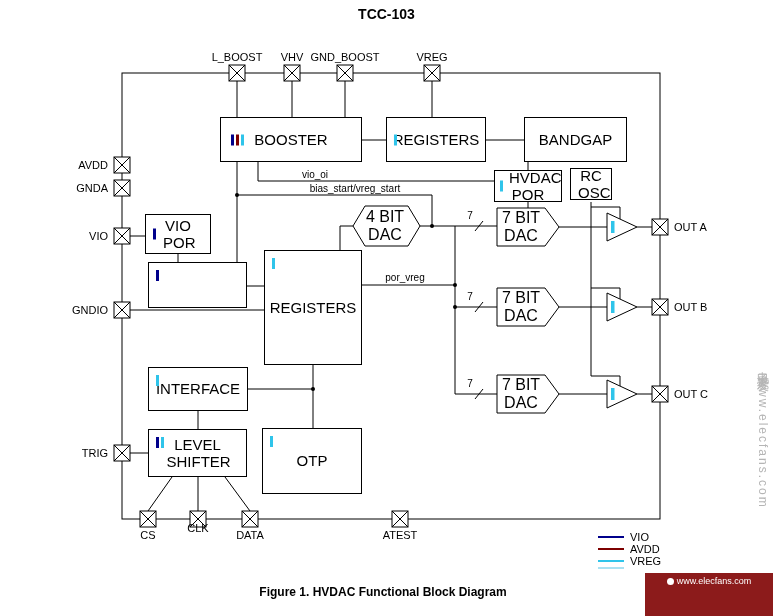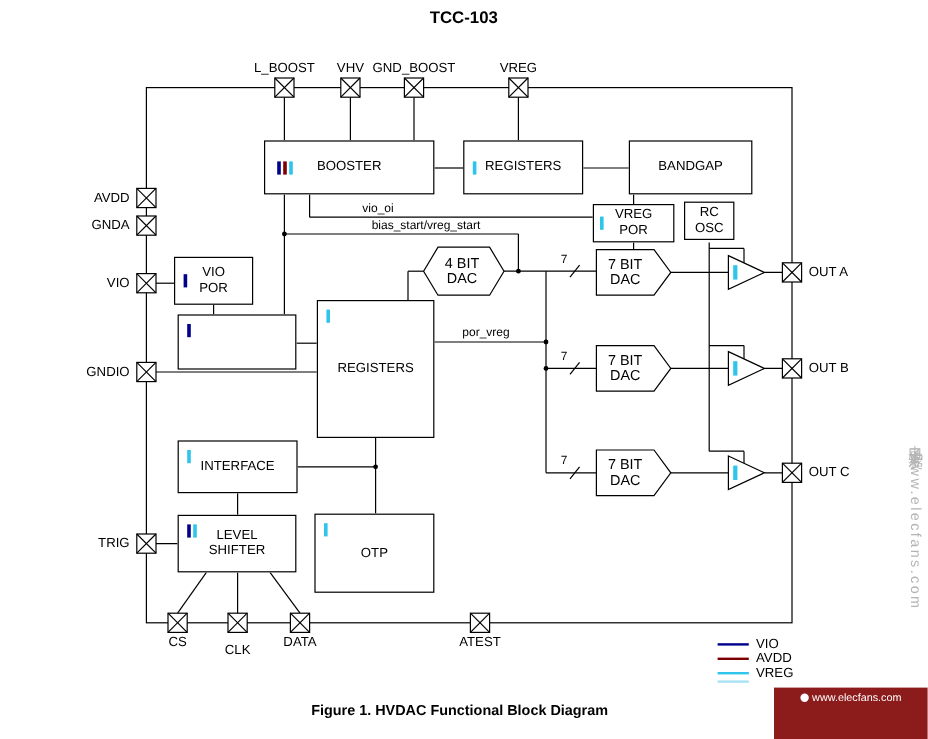--- a/index.html
+++ b/index.html
@@ -8,23 +8,23 @@
   #diagram-svg{position:absolute;left:0;top:0;z-index:1}
   .wire{stroke:#000;stroke-width:1;fill:none}
   .shape{stroke:#000;stroke-width:1;fill:#fff}
   .buswidth{font-size:10px;font-family:"Liberation Sans",sans-serif;fill:#000}
   .title{position:absolute;left:0;top:6px;width:100%;text-align:center;font-weight:bold;
          font-size:14px;z-index:2}
   .caption{position:absolute;left:133px;top:585px;width:500px;text-align:center;
            font-weight:bold;font-size:12px;z-index:2}
   .block{position:absolute;box-sizing:border-box;border:1px solid #000;background:#fff;
          display:flex;align-items:center;justify-content:center;text-align:center;
-         font-size:11px;line-height:1.15;z-index:2}
+         font-size:15px;line-height:1.15;z-index:2}
   .shape-label{position:absolute;display:flex;align-items:center;justify-content:center;
-               text-align:center;font-size:12px;line-height:1.1;z-index:2}
+               text-align:center;font-size:16px;line-height:1.1;z-index:2}
   .blabel{display:block}
   .bars{position:absolute;left:7px;top:50%;transform:translateY(-50%);display:flex;gap:2px}
   .bars.top{top:7px;transform:none}
   .bar{width:3px;height:11px;display:block}
   .pin-label{position:absolute;font-size:11px;z-index:2}
   .sig{position:absolute;font-size:10px;text-align:center;z-index:2}
   .legend-row{position:absolute;display:flex;align-items:center;font-size:11px;z-index:2}
   .lline{width:26px;height:2px;margin-right:6px;display:block}
   .wm-side{position:absolute;right:2px;top:362px;writing-mode:vertical-rl;font-size:12px;
            color:#b5b5b5;letter-spacing:2px;z-index:3}
@@ -165,21 +165,21 @@
 </div>
 
 <div class="block" style="left:524px;top:117px;width:103px;height:45px">
   <span class="blabel">BANDGAP</span>
 </div>
 
 <div class="block" style="left:494px;top:170px;width:68px;height:32px">
   <span class="bars" style="left:5px">
       <i class="bar" style="background: rgb(47, 196, 234); fill: rgb(47, 196, 234);"></i>
     </span>
-  <span class="blabel" style="max-width:38px">VREG POR</span>
+  <span class="blabel" style="max-width:38px">HVDAC POR</span>
 </div>
 
 <div class="block" style="left:570px;top:168px;width:42px;height:32px">
   <span class="blabel" style="max-width:26px">RC OSC</span>
 </div>
 
 <div class="block" style="left:145px;top:214px;width:66px;height:40px">
   <span class="bars">
       <i class="bar" style="background: rgb(0, 0, 139); fill: rgb(0, 0, 139);"></i>
     </span>
@@ -231,21 +231,21 @@
 <div class="pin-label" style="left:295px;top:51px;width:100px;text-align:center">GND_BOOST</div>
 <div class="pin-label" style="left:402px;top:51px;width:60px;text-align:center">VREG</div>
 
 <div class="pin-label" style="left:50px;top:159px;width:58px;text-align:right">AVDD</div>
 <div class="pin-label" style="left:50px;top:182px;width:58px;text-align:right">GNDA</div>
 <div class="pin-label" style="left:50px;top:230px;width:58px;text-align:right">VIO</div>
 <div class="pin-label" style="left:50px;top:304px;width:58px;text-align:right">GNDIO</div>
 <div class="pin-label" style="left:50px;top:447px;width:58px;text-align:right">TRIG</div>
 
 <div class="pin-label" style="left:118px;top:529px;width:60px;text-align:center">CS</div>
-<div class="pin-label" style="left:168px;top:536px;width:60px;text-align:center">CLK</div>
+<div class="pin-label" style="left:168px;top:522px;width:60px;text-align:center">CLK</div>
 <div class="pin-label" style="left:220px;top:529px;width:60px;text-align:center">DATA</div>
 <div class="pin-label" style="left:370px;top:529px;width:60px;text-align:center">ATEST</div>
 
 <div class="pin-label" style="left:674px;top:221px;width:60px">OUT A</div>
 <div class="pin-label" style="left:674px;top:301px;width:60px">OUT B</div>
 <div class="pin-label" style="left:674px;top:388px;width:60px">OUT C</div>
 
 <div class="sig" style="left:283px;top:169px;width:64px">vio_oi</div>
 <div class="sig" style="left:293px;top:183px;width:124px">bias_start/vreg_start</div>
 <div class="sig" style="left:373px;top:272px;width:64px">por_vreg</div>

